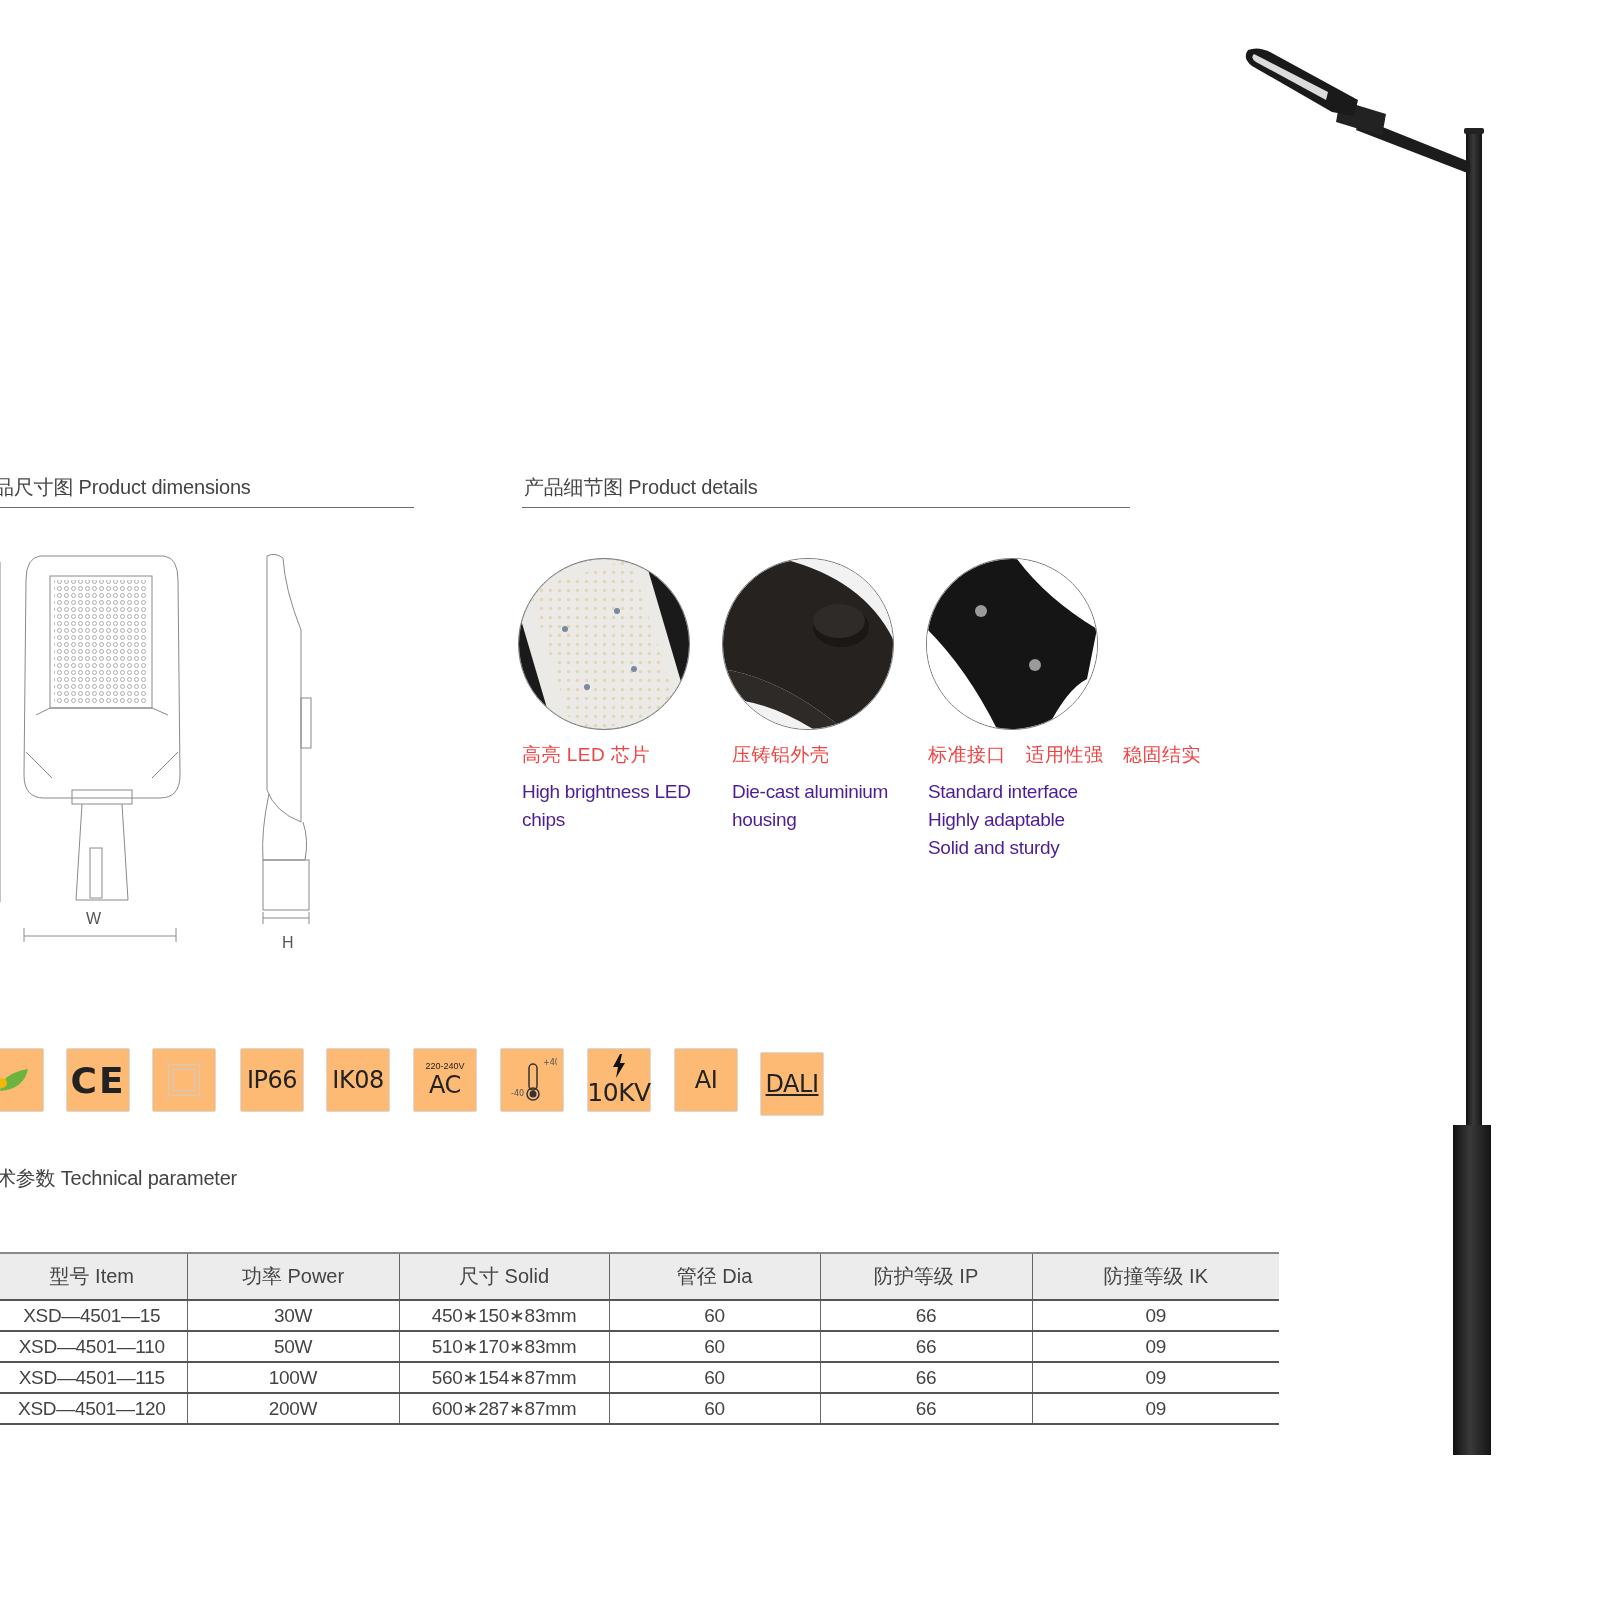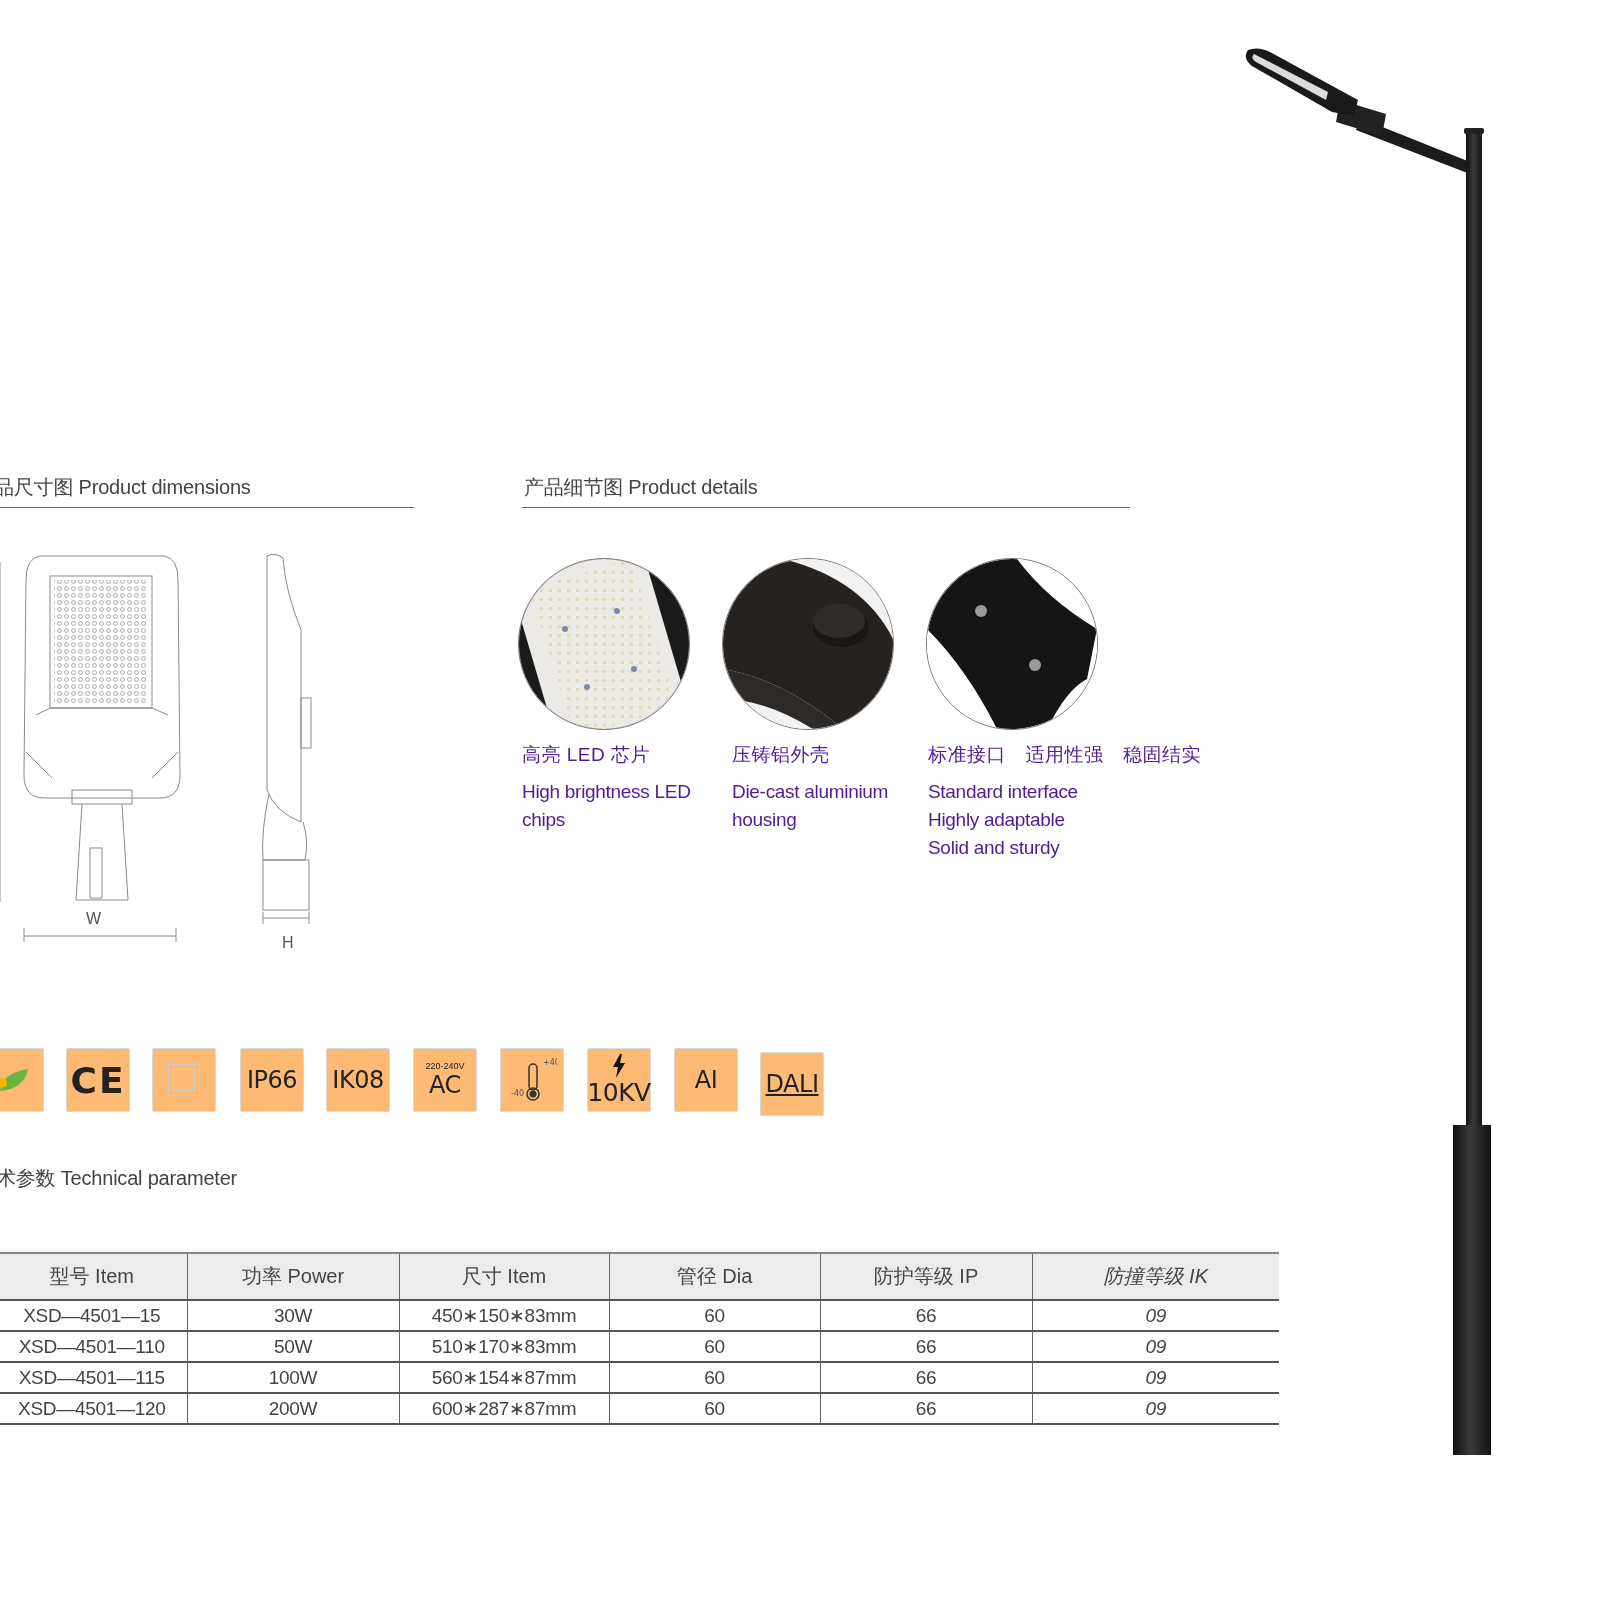--- a/index.html
+++ b/index.html
@@ -8,37 +8,37 @@
   .abs { position: absolute; }
 
   .section-title { font-size: 20px; color: #444; white-space: nowrap; letter-spacing: -0.2px; }
   .section-rule { height: 1px; background: #6b6b6b; }
 
   
   .dim-label { font-size: 16px; color: #555; }
 
   
   .detail-circle { width: 170px; height: 170px; border-radius: 50%; border: 1px solid #777; overflow: hidden; position: absolute; background: #fff; }
-  .detail-cn { font-size: 19px; color: #4c1d95; white-space: nowrap; letter-spacing: 0.5px; }
+  .detail-cn { font-size: 19px; color: #ef4444; white-space: nowrap; letter-spacing: 0.5px; }
   .detail-en { font-size: 19px; color: #4c1d95; line-height: 28px; letter-spacing: -0.3px; }
 
   
   .cert { position: absolute; top: 1076px; width: 62px; height: 62px; border: 1px solid #d8d8d8; border-radius: 2px;
           display: flex; align-items: center; justify-content: center; flex-direction: column; background: #fdba74; color: #222; }
   .cert-text { font-size: 24px; font-family: "DejaVu Sans", sans-serif; letter-spacing: -0.5px; }
   .cert-small { font-size: 9px; line-height: 10px; }
 
   
   table.spec { position: absolute; left: -3px; top: 1252px; border-collapse: collapse; width: 1282px; }
   table.spec th, table.spec td { border-left: 1px solid #666; border-right: 1px solid #666; text-align: center;
           font-weight: normal; color: #444; padding: 0; }
   table.spec th { background: #ececec; height: 45px; font-size: 20px; border-top: 2px solid #888; border-bottom: 2px solid #555; }
   table.spec td { height: 29px; font-size: 19px; border-bottom: 2px solid #555; letter-spacing: -0.3px; }
   table.spec tr th:first-child, table.spec tr td:first-child { border-left: none; }
-  table.spec tr th:last-child, table.spec tr td:last-child { border-right: none; font-style: italic; }
+  table.spec tr th:last-child, table.spec tr td:last-child { border-right: none; }
 </style>
 </head>
 <body>
 
 <div class="abs" style="left:1240px;top:40px;width:300px;height:1420px;">
   <svg width="300" height="1420" viewBox="0 0 300 1420">
     <defs>
       <linearGradient id="poleG" x1="0" x2="1">
         <stop offset="0" stop-color="#111"></stop>
           <stop offset="0.45" stop-color="#3a3a3a"></stop>
@@ -215,21 +215,21 @@
       <col style="width:212px">
       <col style="width:210px">
     <col style="width:211px">
       <col style="width:212px">
       <col style="width:247px">
   </colgroup>
   <thead>
     <tr>
       <th>型号 Item</th>
       <th>功率 Power</th>
-      <th>尺寸 Item</th>
+      <th>尺寸 Solid</th>
       <th>管径 Dia</th>
       <th>防护等级 IP</th>
       <th>防撞等级 IK</th>
     </tr>
   </thead>
   <tbody>
     <tr>
       <td>XSD—4501—15</td>
       <td>30W</td>
       <td>450∗150∗83mm</td>

